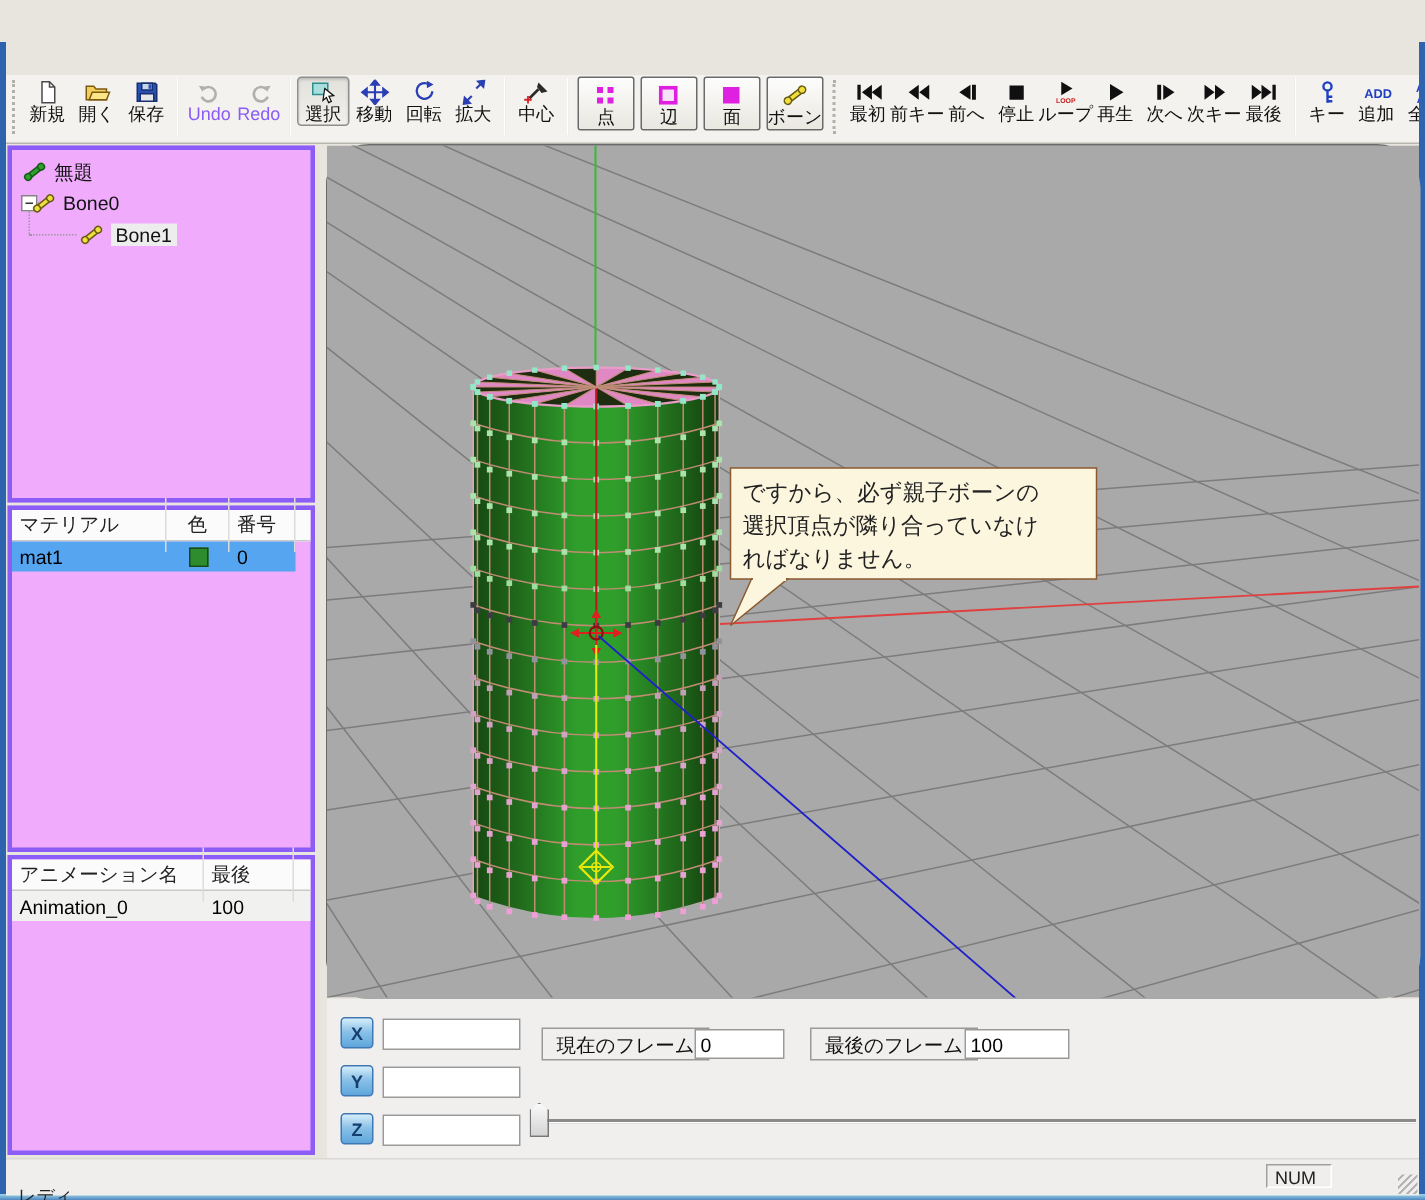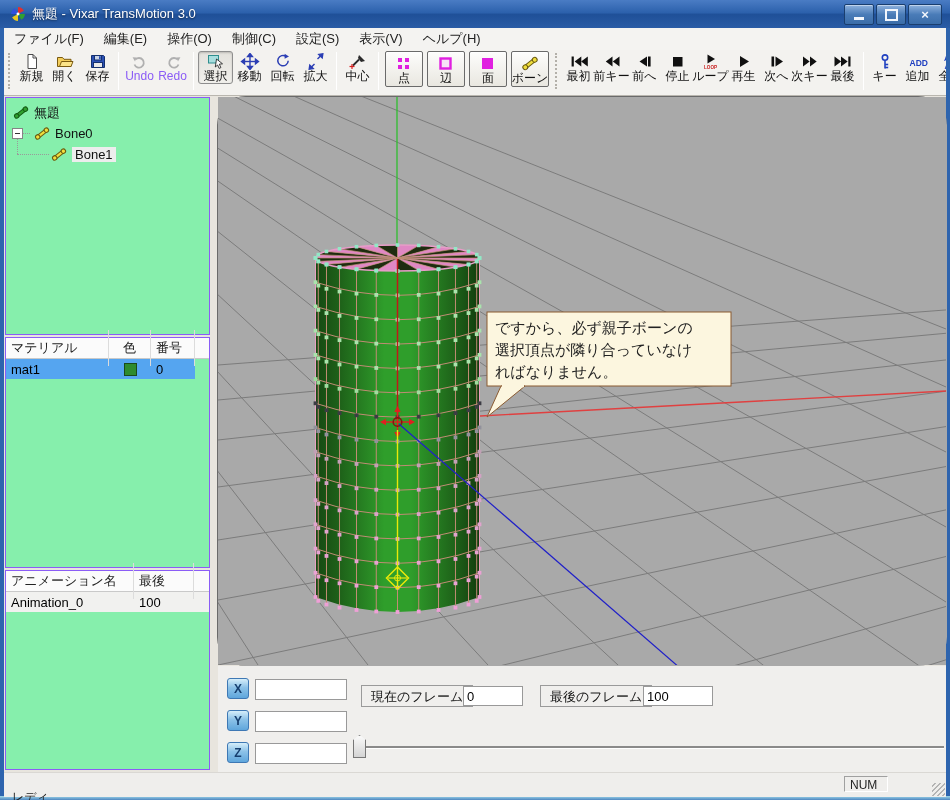--- a/index.html
+++ b/index.html
@@ -35,21 +35,21 @@
   .tbtn .ticon{height:18px;display:flex;align-items:center;justify-content:center;}
   .tbtn .tlabel{line-height:13px;white-space:nowrap;}
   .tbtn.disabled{color:#8b5cf6;}
   .tbtn.pressed{border:1px solid #8E8E8E;border-radius:3px;
     background:linear-gradient(#E3E1DC,#F1F0EC);box-shadow:inset 0 1px 2px rgba(0,0,0,.18);padding:0 1px;}
   .tbtn.boxed{border:1px solid #6A6A6A;border-radius:2px;margin:1px 2px 0 2px;min-width:34px;
     background:linear-gradient(#FDFDFC,#E9E7E0);box-shadow:inset 0 1px 0 #FFF;padding:2px 1px 1px 1px;}
   .tsep{width:1px;height:38px;background:#C6C3BC;border-right:1px solid #FFF;margin:2px 4px 0 4px;}
   .tgrip{width:3px;height:36px;border-left:2px dotted #B3B0A9;margin:3px 5px 0 4px;}
   
-  .panel{position:absolute;left:5px;width:205px;background:#86efac;border:1px solid #8b5cf6;box-sizing:border-box;}
+  .panel{position:absolute;left:5px;width:205px;background:#f0abfc;border:3px solid #8b5cf6;box-sizing:border-box;}
   #tree-panel{top:97px;height:238px;}
   #material-panel{top:337px;height:231px;}
   #animation-panel{top:570px;height:200px;}
   .trow{position:absolute;display:flex;align-items:center;height:19px;font-size:13px;color:#111;}
   .trow .ticon16{width:18px;height:15px;margin-right:4px;display:inline-flex;}
   .texp{position:absolute;width:9px;height:9px;border:1px solid #848484;background:#FFF;
     display:flex;align-items:center;justify-content:center;}
   .texp i{display:block;width:5px;height:1px;background:#333;}
   .tdot-v{position:absolute;border-left:1px dotted #9A9A9A;}
   .tdot-h{position:absolute;border-top:1px dotted #9A9A9A;}
@@ -91,57 +91,25 @@
   #num-cell{position:absolute;right:58px;top:3px;width:44px;height:16px;border:1px solid;
     border-color:#A0A0A0 #FFF #FFF #A0A0A0;padding:1px 0 0 5px;box-sizing:border-box;}
   #resize-grip{position:absolute;right:1px;bottom:1px;width:13px;height:13px;
     background:repeating-linear-gradient(135deg,transparent 0 2px,#B4B4B4 2px 3.5px);}
 </style>
 </head>
 <body>
 
 <div id="app">
 
-  <div id="titlebar">
-    <span id="app-icon">
-      <svg width="16" height="16" viewBox="0 0 15 15">
-        <path d="M7.5 7.5 L7.5 1 A6.5 6.5 0 0 1 13 4.5 Z" fill="#E03030"></path>
-        <path d="M7.5 7.5 L7.5 1 A6.5 6.5 0 0 1 13 4.5 Z" fill="#30A030" transform="rotate(90 7.5 7.5)"></path>
-        <path d="M7.5 7.5 L7.5 1 A6.5 6.5 0 0 1 13 4.5 Z" fill="#E8C820" transform="rotate(180 7.5 7.5)"></path>
-        <path d="M7.5 7.5 L7.5 1 A6.5 6.5 0 0 1 13 4.5 Z" fill="#3050E0" transform="rotate(270 7.5 7.5)"></path>
-        <circle cx="7.5" cy="7.5" r="1.4" fill="#FFF"></circle>
-      </svg>
-    </span>
-    <span id="title-text">無題 - Vixar TransMotion 3.0</span>
-    <div id="win-controls">
-      <div class="winbtn">
-          <span class="g-min"></span>
-        </div>
-      <div class="winbtn">
-          <span class="g-max"></span>
-        </div>
-      <div class="winbtn close">
-          <span class="g-close">×</span>
-        </div>
-    </div>
-  </div>
 
   <div class="winborder" id="wb-left"></div>
   <div class="winborder" id="wb-right"></div>
   <div class="winborder" id="wb-bottom"></div>
 
-  <div id="menubar">
-      <span class="menu-item">ファイル(F)</span>
-      <span class="menu-item">編集(E)</span>
-      <span class="menu-item">操作(O)</span>
-      <span class="menu-item">制御(C)</span>
-      <span class="menu-item">設定(S)</span>
-      <span class="menu-item">表示(V)</span>
-      <span class="menu-item">ヘルプ(H)</span>
-    </div>
 
   <div id="toolbar">
       <div class="tgrip"></div>
       <div class="tbtn">
         <span class="ticon">
           <svg width="20" height="17">
             <path d="M6 1.5 h5 l3.5 3.5 v10.5 h-8.5 z" fill="#FFF" stroke="#4A4A4A"></path>
             <path d="M11 1.5 v3.5 h3.5" fill="none" stroke="#4A4A4A"></path>
           </svg>
         </span>
@@ -426,21 +394,21 @@
               <circle cx="14.5" cy="7.6" r="2.2" fill="#2FA02F" stroke="#145C14"></circle>
             </g>
           </svg>
         </span>
       <span>無題</span>
     </div>
     <div class="texp" style="left:6px;top:30px">
         <i></i>
       </div>
     <div class="tdot-h" style="left:17px;top:35px;width:7px"></div>
-    <div class="trow" style="left:27px;top:26px">
+    <div class="trow" style="left:12px;top:26px">
       <span class="ticon16">
           <svg width="18" height="15">
             <g transform="rotate(-38 9 7.5)">
               <rect x="3" y="6" width="12" height="3.2" rx="1.6" fill="#F0DE3C" stroke="#6A5A10"></rect>
               <circle cx="3.5" cy="7.6" r="2.2" fill="#F0DE3C" stroke="#6A5A10"></circle>
               <circle cx="14.5" cy="7.6" r="2.2" fill="#F0DE3C" stroke="#6A5A10"></circle>
             </g>
           </svg>
         </span>
       <span>Bone0</span>

